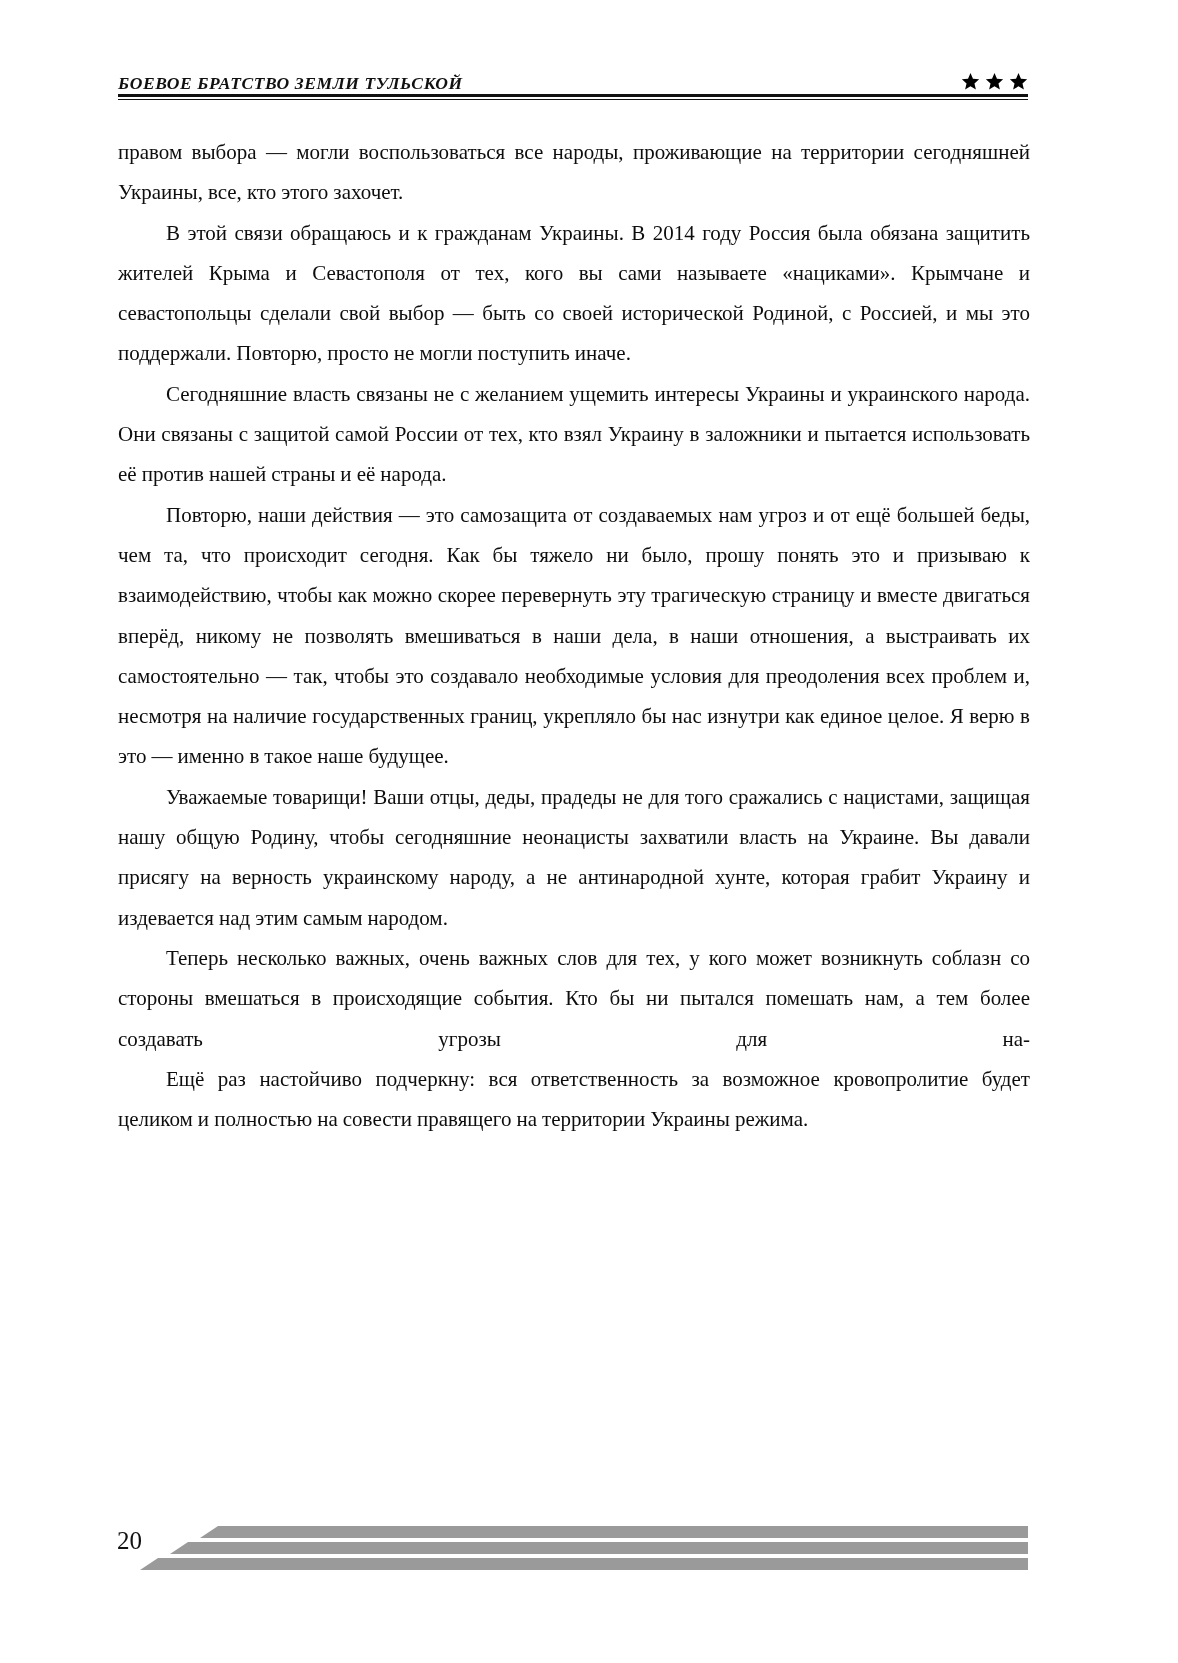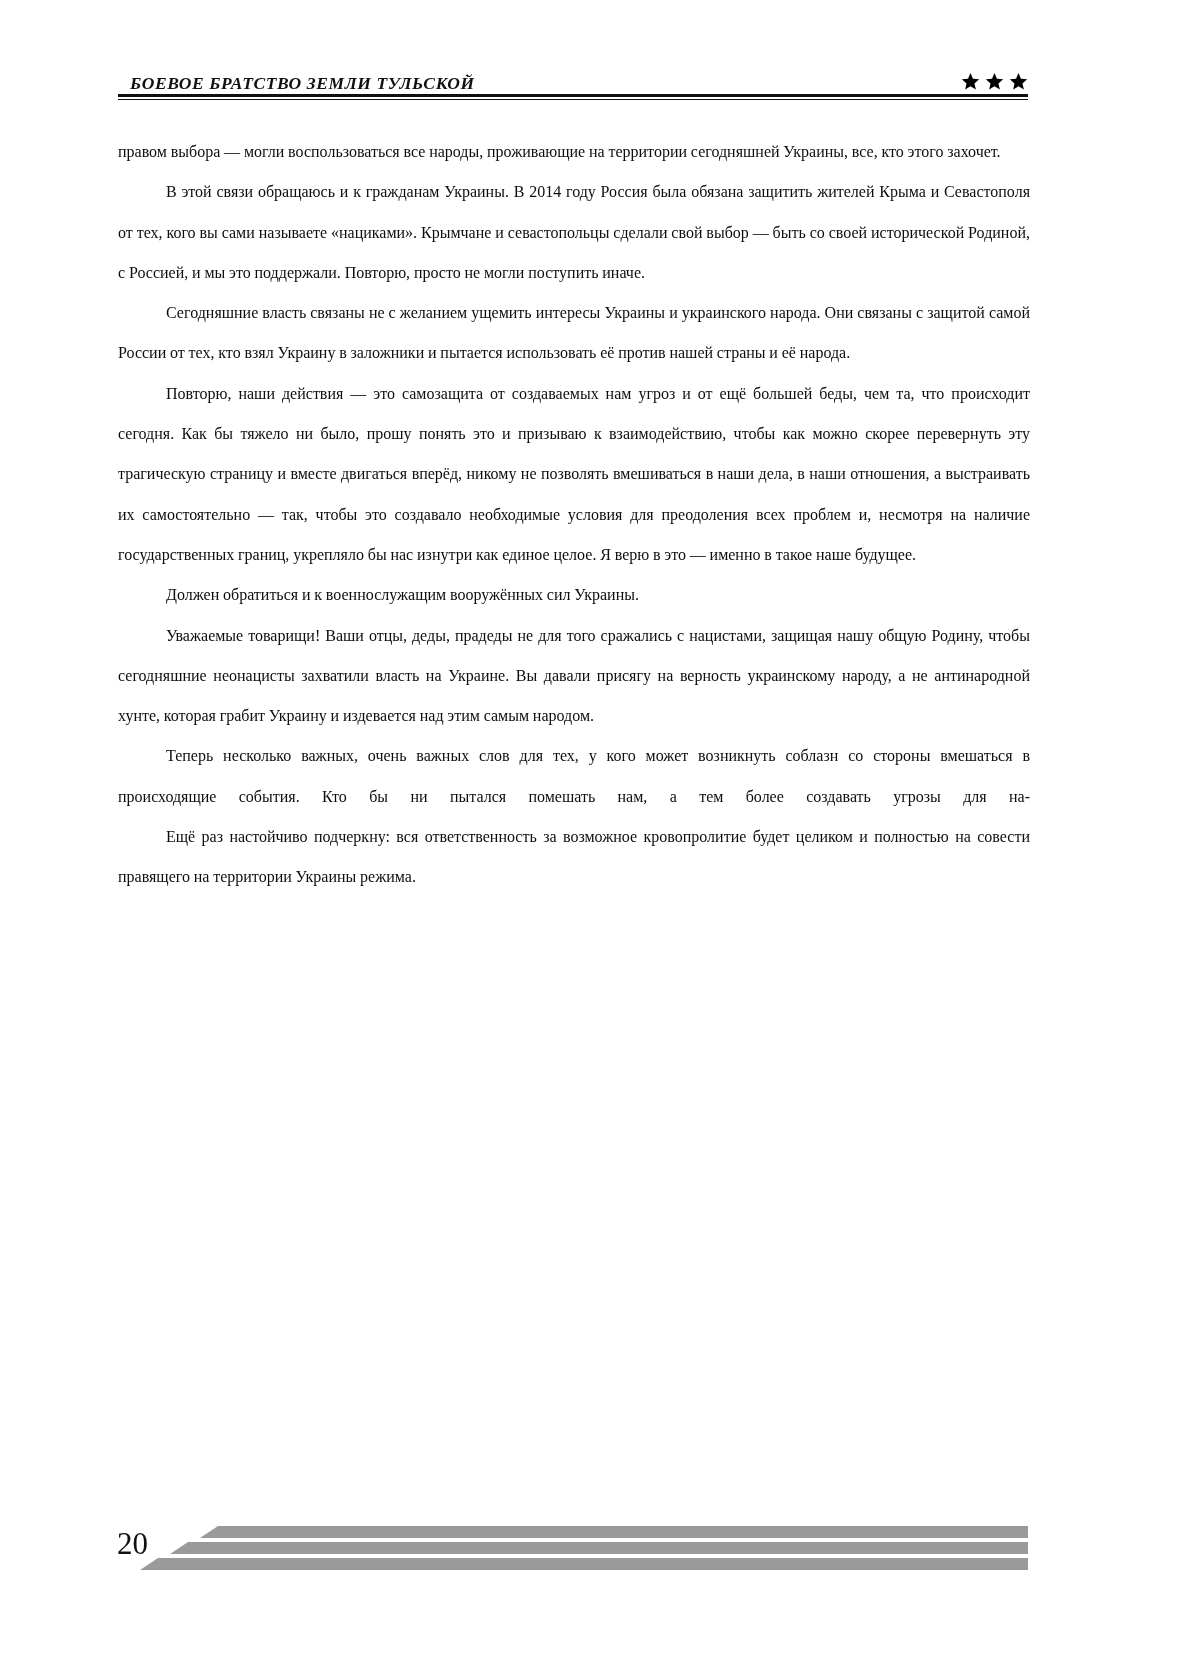--- a/index.html
+++ b/index.html
@@ -35,21 +35,20 @@
   }
   .running-head-title {
     font-family: "Liberation Serif", "DejaVu Serif", serif;
     font-style: italic;
     font-weight: 700;
     font-size: 17.5px;
     letter-spacing: 0.6px;
     line-height: 1;
     white-space: nowrap;
     color: #111;
-    margin-left: 12px;
   }
   .stars {
     display: flex;
     gap: 5px;
     align-items: flex-end;
     line-height: 1;
     padding-bottom: 1px;
   }
   .star {
     display: block;
@@ -75,21 +74,21 @@
     height: 1.1px;
     background: #111;
   }
 
   
   .body-text {
     position: absolute;
     left: 118px;
     top: 132px;
     width: 912px;
-    font-size: 16px;
+    font-size: 21px;
     line-height: 40.3px;
     text-align: justify;
     text-justify: inter-word;
     word-spacing: -0.2px;
     hyphens: none;
   }
   .body-text p {
     margin: 0;
     text-indent: 0;
   }
@@ -98,21 +97,21 @@
   }
   .body-text p.last-line-full {
     text-align-last: justify;
   }
 
   
   .folio {
     position: absolute;
     left: 117px;
     top: 1528px;
-    font-size: 31px;
+    font-size: 25px;
     line-height: 1;
     color: #111;
     font-family: "Liberation Serif", "DejaVu Serif", serif;
   }
   .footer-bars {
     position: absolute;
     left: 118px;
     top: 1520px;
     width: 910px;
     height: 56px;
@@ -149,21 +148,20 @@
     </div>
   </div>
   <div class="head-rule-thick"></div>
   <div class="head-rule-thin"></div>
 
   <div class="body-text">
     <p>правом выбора — могли воспользоваться все народы, проживающие на территории сегодняшней Украины, все, кто этого захочет.</p>
     <p class="indent">В этой связи обращаюсь и к гражданам Украины. В 2014 году Россия была обязана защитить жителей Крыма и Севастополя от тех, кого вы сами называете «нациками». Крымчане и севастопольцы сделали свой выбор — быть со своей исторической Родиной, с Россией, и мы это поддержали. Повторю, просто не могли поступить иначе.</p>
     <p class="indent">Сегодняшние власть связаны не с желанием ущемить интересы Украины и украинского народа. Они связаны с защитой самой России от тех, кто взял Украину в заложники и пытается использовать её против нашей страны и её народа.</p>
     <p class="indent">Повторю, наши действия — это самозащита от создаваемых нам угроз и от ещё большей беды, чем та, что происходит сегодня. Как бы тяжело ни было, прошу понять это и призываю к взаимодействию, чтобы как можно скорее перевернуть эту трагическую страницу и вместе двигаться вперёд, никому не позволять вмешиваться в наши дела, в наши отношения, а выстраивать их самостоятельно — так, чтобы это создавало необходимые условия для преодоления всех проблем и, несмотря на наличие государственных границ, укрепляло бы нас изнутри как единое целое. Я верю в это — именно в такое наше будущее.</p>
-    <p class="indent">Должен обратиться и к военнослужащим вооружённых сил Украины.</p>
     <p class="indent">Уважаемые товарищи! Ваши отцы, деды, прадеды не для того сражались с нацистами, защищая нашу общую Родину, чтобы сегодняшние неонацисты захватили власть на Украине. Вы давали присягу на верность украинскому народу, а не антинародной хунте, которая грабит Украину и издевается над этим самым народом.</p>
     <p class="indent last-line-full">Теперь несколько важных, очень важных слов для тех, у кого может возникнуть соблазн со стороны вмешаться в происходящие события. Кто бы ни пытался помешать нам, а тем более создавать угрозы для на-</p>
     <p class="indent">Ещё раз настойчиво подчеркну: вся ответственность за возможное кровопролитие будет целиком и полностью на совести правящего на территории Украины режима.</p>
   </div>
 
   <div class="folio">20</div>
   <div class="footer-bars">
     <svg viewBox="0 0 910 56" preserveAspectRatio="none" aria-hidden="true">
       <polygon fill="#9a9a9a" points="100,6 910,6 910,18 82,18"></polygon>
       <polygon fill="#9a9a9a" points="70,22 910,22 910,34 52,34"></polygon>

